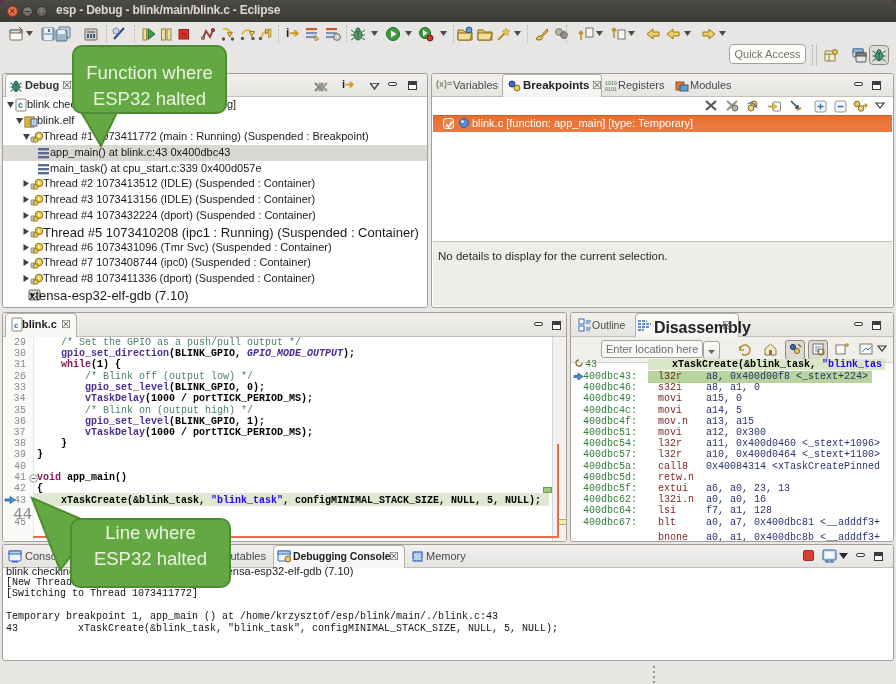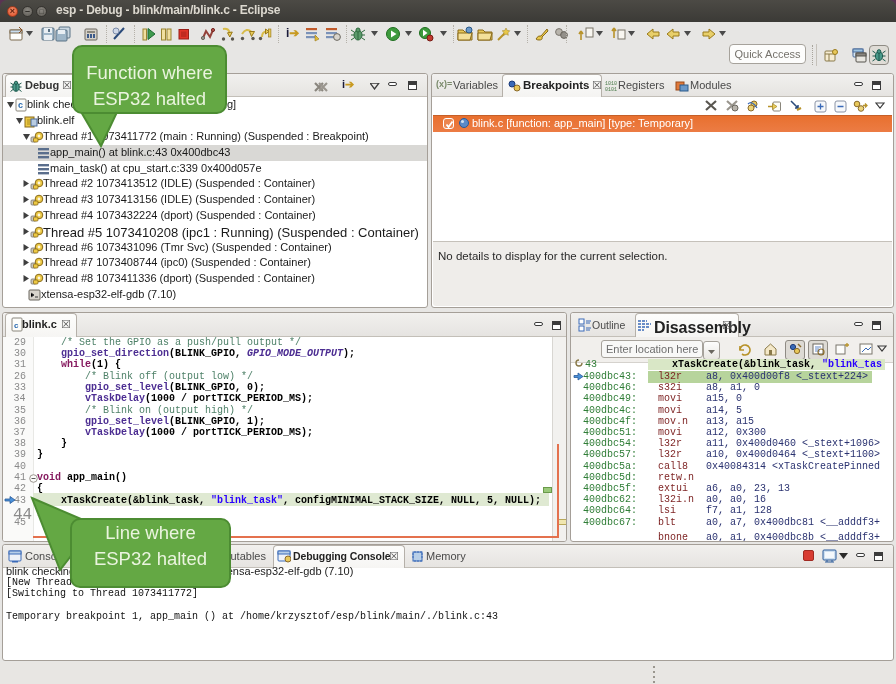--- a/index.html
+++ b/index.html
@@ -361,21 +361,21 @@
       <circle cx="9" cy="6" r="3.8" fill="#ecc944" stroke="#8a6a1a"></circle>
       <circle cx="9" cy="6" r="1.4" fill="#fdf6e0"></circle>
       <rect x="3.5" y="8" width="4.5" height="4" rx="1" fill="#ecc944" stroke="#8a6a1a" stroke-width=".8"></rect>
     </svg>
     <div class="abs" style="left:40px;top:198px;font-size:11px;color:#1a1a1a;white-space:nowrap">Thread #8 1073411336 (dport) (Suspended : Container)</div>
     <div class="row" style="top:213px;"></div>
     <svg class="abs" style="left:25px;top:214px" width="14" height="14" viewBox="0 0 14 14">
       <rect x="1" y="2" width="11" height="10" rx="1" fill="#d8d4cc" stroke="#6a675f"></rect>
       <path d="M3 5 l3 2 -3 2 M7 9 h3" stroke="#3a3a3a" stroke-width="1"></path>
     </svg>
-    <div class="abs" style="left:38px;top:214px;font-size:11px;color:#1a1a1a;white-space:nowrap">xtensa-esp32-elf-gdb (7.10)</div>
+    <div class="abs" style="left:26px;top:214px;font-size:13px;color:#1a1a1a;white-space:nowrap">xtensa-esp32-elf-gdb (7.10)</div>
   </div>
 <div class="panel" style="left:431px;top:73px;width:463px;height:235px;overflow:hidden">
     <div class="phead"></div>
     <div class="abs" style="left:4px;top:5px;font-size:9px;color:#7a8a6a;font-weight:bold">(x)=</div>
     <div class="abs" style="left:21px;top:5px;font-size:11px;color:#4a4a4a">Variables</div>
     <div class="abs" style="left:70px;top:0;width:100px;height:23px;background:linear-gradient(#fdfdfc,#f4f3f1);border:1px solid #b5b0a9;border-bottom:none;border-radius:4px 4px 0 0"></div>
     <svg class="abs" style="left:76px;top:6px" width="13" height="12" viewBox="0 0 13 12">
       <circle cx="4" cy="4" r="3" fill="#3a6ab8" stroke="#1a3a78"></circle>
       <circle cx="9" cy="8" r="3" fill="#e8c85a" stroke="#8a6a2a"></circle>
     </svg>
@@ -647,20 +647,21 @@
     <svg class="abs" style="left:836px;top:8px" width="10" height="7" viewBox="0 0 10 7">
       <path d="M0 0 h9 l-4.5 6 z" fill="#2a2a2a"></path>
     </svg>
     <div class="minimize" style="left:853px;top:8px"></div>
     <div class="maximize" style="left:871px;top:7px"></div>
     <div class="abs" style="left:3px;top:20px;font-size:11px;color:#222;white-space:pre">blink checking [GDB Hardware Debugging] xtensa-esp32-elf-gdb (7.10)</div>
     <div class="abs mono" style="left:3px;top:32px;font-size:10px;color:#111;white-space:pre">[New Thread 1073411772]</div>
     <div class="abs mono" style="left:3px;top:43px;font-size:10px;color:#111;white-space:pre">[Switching to Thread 1073411772]</div>
     <div class="abs mono" style="left:3px;top:55px;font-size:10px;color:#111;white-space:pre"></div>
     <div class="abs mono" style="left:3px;top:66px;font-size:10px;color:#111;white-space:pre">Temporary breakpoint 1, app_main () at /home/krzysztof/esp/blink/main/./blink.c:43</div>
+    <div class="abs mono" style="left:3px;top:78px;font-size:10px;color:#111;white-space:pre">43          xTaskCreate(&amp;blink_task, "blink_task", configMINIMAL_STACK_SIZE, NULL, 5, NULL);</div>
   </div>
 <div class="abs" style="left:0;top:662px;width:896px;height:22px;background:#e8e6e3"></div>
 <div class="abs" style="left:653px;top:666px;width:2px;height:18px;
  background-image:repeating-linear-gradient(#9a968e 0 2px,transparent 2px 5px)"></div>
 <svg class="abs" style="left:70px;top:105px;z-index:49" width="60" height="45" viewBox="0 0 60 45">
  <path d="M10 5 L48 5 L31 41 Z" fill="#64a844" stroke="#4c8c32" stroke-width="2"></path>
 </svg>
 <div class="balloon" style="left:72px;top:45px;width:155px;height:69px;padding-top:13px">Function where<br>ESP32 halted</div>
 <svg class="abs" style="left:28px;top:493px;z-index:49" width="110" height="82" viewBox="0 0 110 82">
  <path d="M4 5 L67 32 L32 77 Z" fill="#64a844" stroke="#4c8c32" stroke-width="2"></path>

